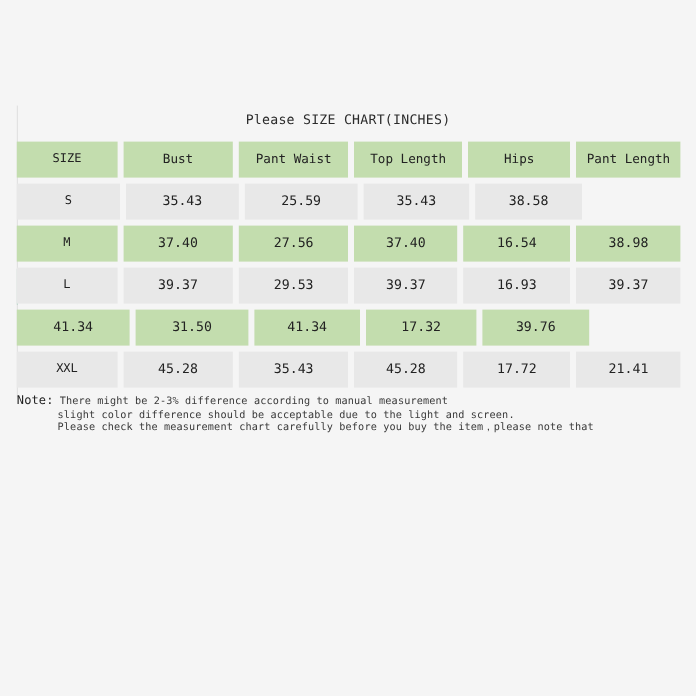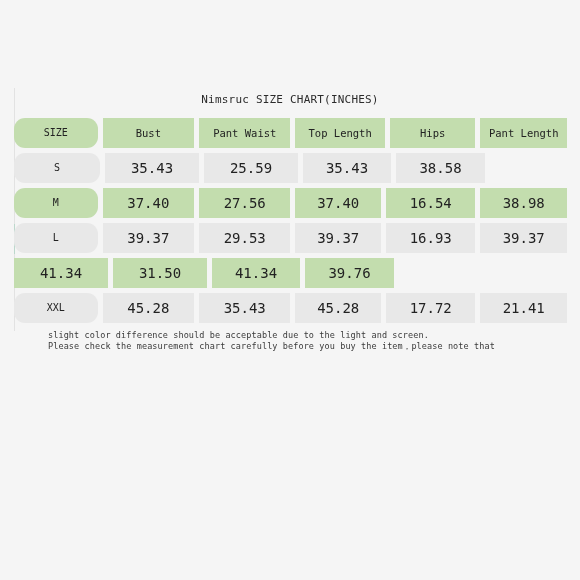--- a/index.html
+++ b/index.html
@@ -64,31 +64,31 @@
     display: flex;
     width: 100%;
     margin-bottom: 5px;
   }
   .row:last-child { margin-bottom: 0; }
 
   .cell {
     height: 30px;
     line-height: 30px;
     text-align: center;
-    font-size: 14px;
+    font-size: 11px;
     color: #222222;
     margin-right: 5px;
     box-sizing: border-box;
     white-space: nowrap;
     overflow: hidden;
   }
   .cell:last-child { margin-right: 0; }
 
   
-  .col-0 { width: 86px; border-radius: 11px; }
+  .col-0 { width: 86px; }
   .col-1 { width: 94px; }
   .col-2 { width: 94px; }
   .col-3 { width: 88px; }
   .col-4 { width: 92px; }
   .col-5 { width: 89px; }
 
   .row-head .cell { background: #c3ddae; font-size: 10.5px; }
   .row-green .cell { background: #c3ddae; }
   .row-grey  .cell { background: #e8e8e8; }
 
@@ -120,21 +120,21 @@
   }
 </style>
 </head>
 <body>
 
 <div id="chart-root">
 
   <div class="left-rule"></div>
   <div class="left-rule-accent"></div>
 
-  <div class="chart-title">Nimsruc SIZE CHART(INCHES)</div>
+  <div class="chart-title">Please SIZE CHART(INCHES)</div>
 
   <div class="table">
 
     <div class="row row-head">
       <div class="cell col-0">SIZE</div>
       <div class="cell col-1">Bust</div>
       <div class="cell col-2">Pant Waist</div>
       <div class="cell col-4">Top Length</div>
       <div class="cell col-3">Hips</div>
       <div class="cell col-5">Pant Length</div>
@@ -163,32 +163,34 @@
       <div class="cell col-2">29.53</div>
       <div class="cell col-3">39.37</div>
       <div class="cell col-4">16.93</div>
       <div class="cell col-5">39.37</div>
     </div>
 
     <div class="row row-green">
       <div class="cell col-1">41.34</div>
       <div class="cell col-2">31.50</div>
       <div class="cell col-3">41.34</div>
+      <div class="cell col-4">17.32</div>
       <div class="cell col-5">39.76</div>
     </div>
 
     <div class="row row-grey">
       <div class="cell col-0">XXL</div>
       <div class="cell col-1">45.28</div>
       <div class="cell col-2">35.43</div>
       <div class="cell col-3">45.28</div>
       <div class="cell col-4">17.72</div>
       <div class="cell col-5">21.41</div>
     </div>
 
   </div>
 
   <div class="note">
+    <div class="note-line"><span class="note-label">Note:</span> <span>There might be 2-3% difference according to manual measurement</span></div>
     <div class="note-line note-indent">slight color difference should be acceptable due to the light and screen.</div>
     <div class="note-line note-indent">Please check the measurement chart carefully before you buy the item，please note that</div>
   </div>
 
 </div>
 
 </body></html>

